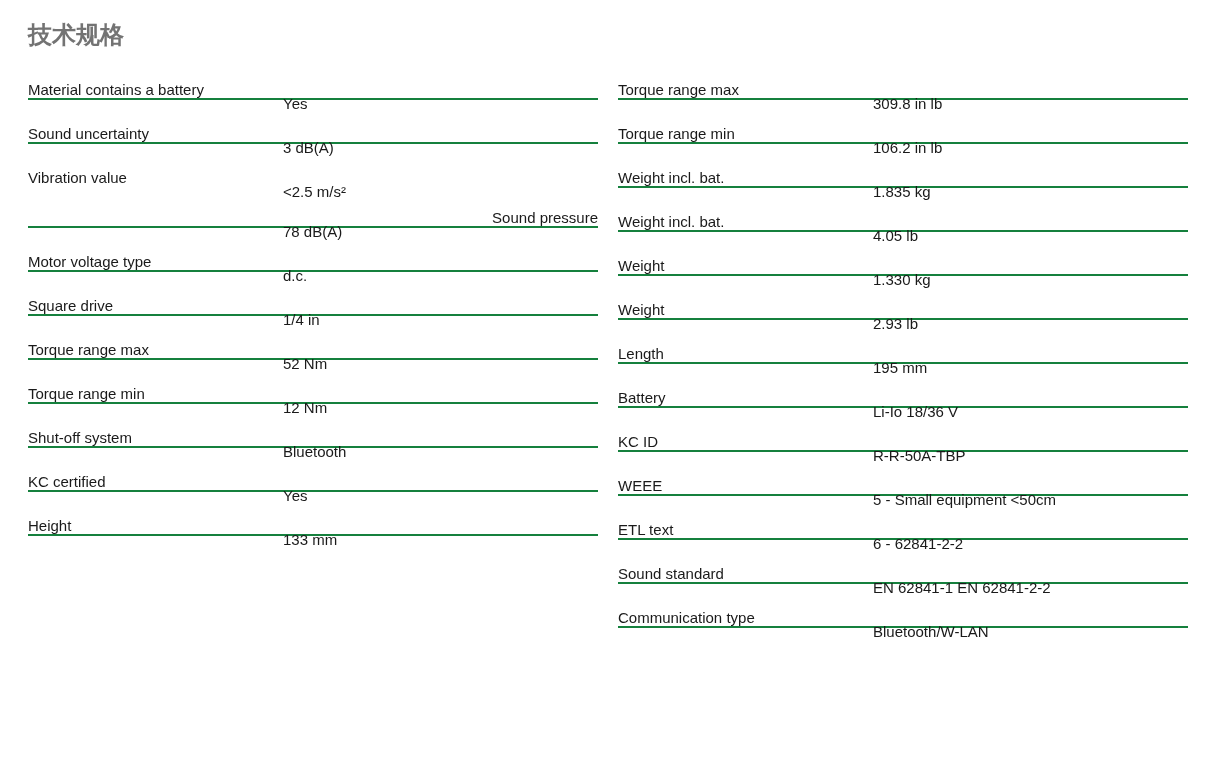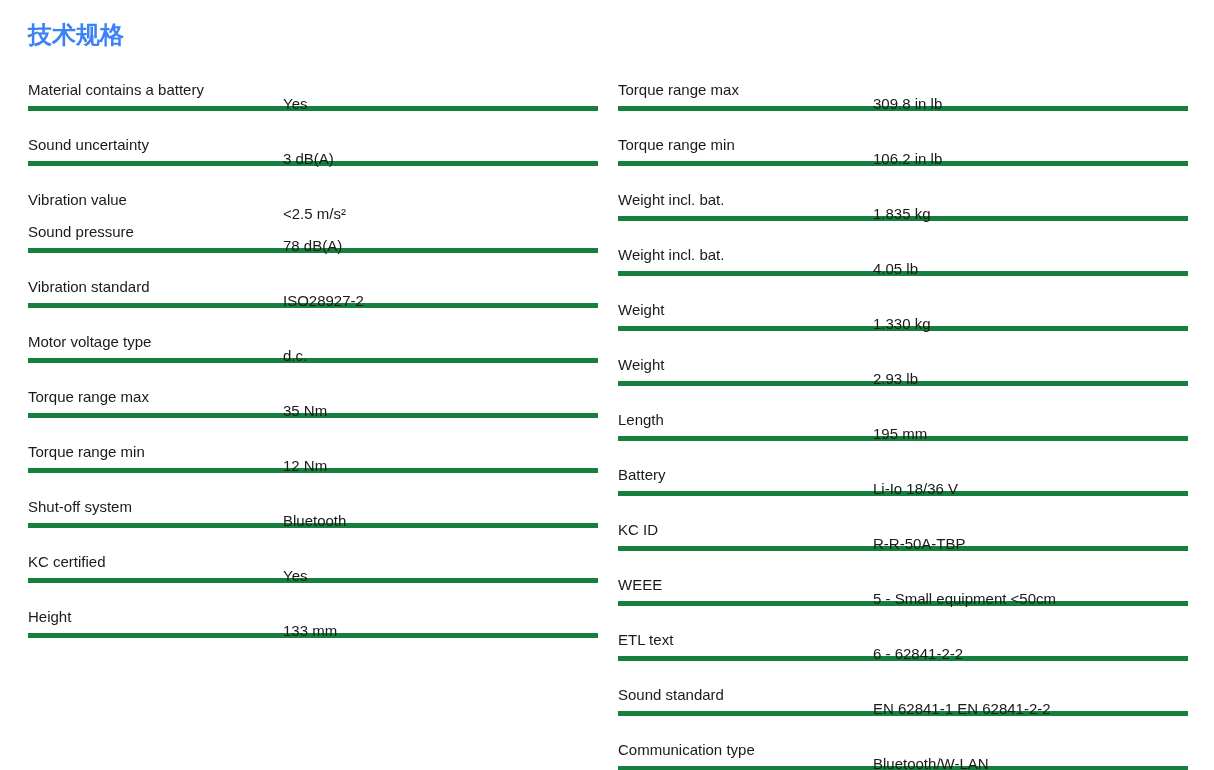--- a/index.html
+++ b/index.html
@@ -15,43 +15,44 @@
     font-family: "Liberation Sans", sans-serif;
     font-size: 15px;
   }
   .page {
     padding: 0 26px 0 28px;
   }
   .title {
     font-size: 24px;
     line-height: 30px;
     font-weight: 700;
-    color: #3b82f6;
+    color: #737373;
     margin: 20px 0 6px 0;
   }
   .columns {
     display: flex;
     gap: 20px;
     align-items: flex-start;
   }
   .col {
     width: 570px;
     flex: 0 0 570px;
   }
   .spec-row {
-    padding: 25px 0 8px 0;
-    border-bottom: 5px solid #15803d;
+    padding: 25px 0 0 0;
+    border-bottom: 2px solid #15803d;
   }
   .entry {
     position: relative;
     min-height: 17px;
     line-height: 17px;
   }
   .entry + .entry {
-    margin-top: 15px;
+    margin-top: 23px;
+    text-align: right;
   }
   .label {
     display: inline-block;
     max-width: 245px;
   }
   .value {
     position: absolute;
     left: 255px;
     top: 14px;
     white-space: nowrap;
@@ -68,27 +69,27 @@
           <div class="entry"><span class="label">Material contains a battery</span><span class="value">Yes</span></div>
         </div>
         <div class="spec-row">
           <div class="entry"><span class="label">Sound uncertainty</span><span class="value">3 dB(A)</span></div>
         </div>
         <div class="spec-row">
           <div class="entry"><span class="label">Vibration value</span><span class="value">&lt;2.5 m/s²</span></div>
           <div class="entry"><span class="label">Sound pressure</span><span class="value">78 dB(A)</span></div>
         </div>
         <div class="spec-row">
-          <div class="entry"><span class="label">Vibration standard</span><span class="value">ISO28927-2</span></div>
-        </div>
-        <div class="spec-row">
           <div class="entry"><span class="label">Motor voltage type</span><span class="value">d.c.</span></div>
         </div>
         <div class="spec-row">
-          <div class="entry"><span class="label">Torque range max</span><span class="value">35 Nm</span></div>
+          <div class="entry"><span class="label">Square drive</span><span class="value">1/4 in</span></div>
+        </div>
+        <div class="spec-row">
+          <div class="entry"><span class="label">Torque range max</span><span class="value">52 Nm</span></div>
         </div>
         <div class="spec-row">
           <div class="entry"><span class="label">Torque range min</span><span class="value">12 Nm</span></div>
         </div>
         <div class="spec-row">
           <div class="entry"><span class="label">Shut-off system</span><span class="value">Bluetooth</span></div>
         </div>
         <div class="spec-row">
           <div class="entry"><span class="label">KC certified</span><span class="value">Yes</span></div>
         </div>

